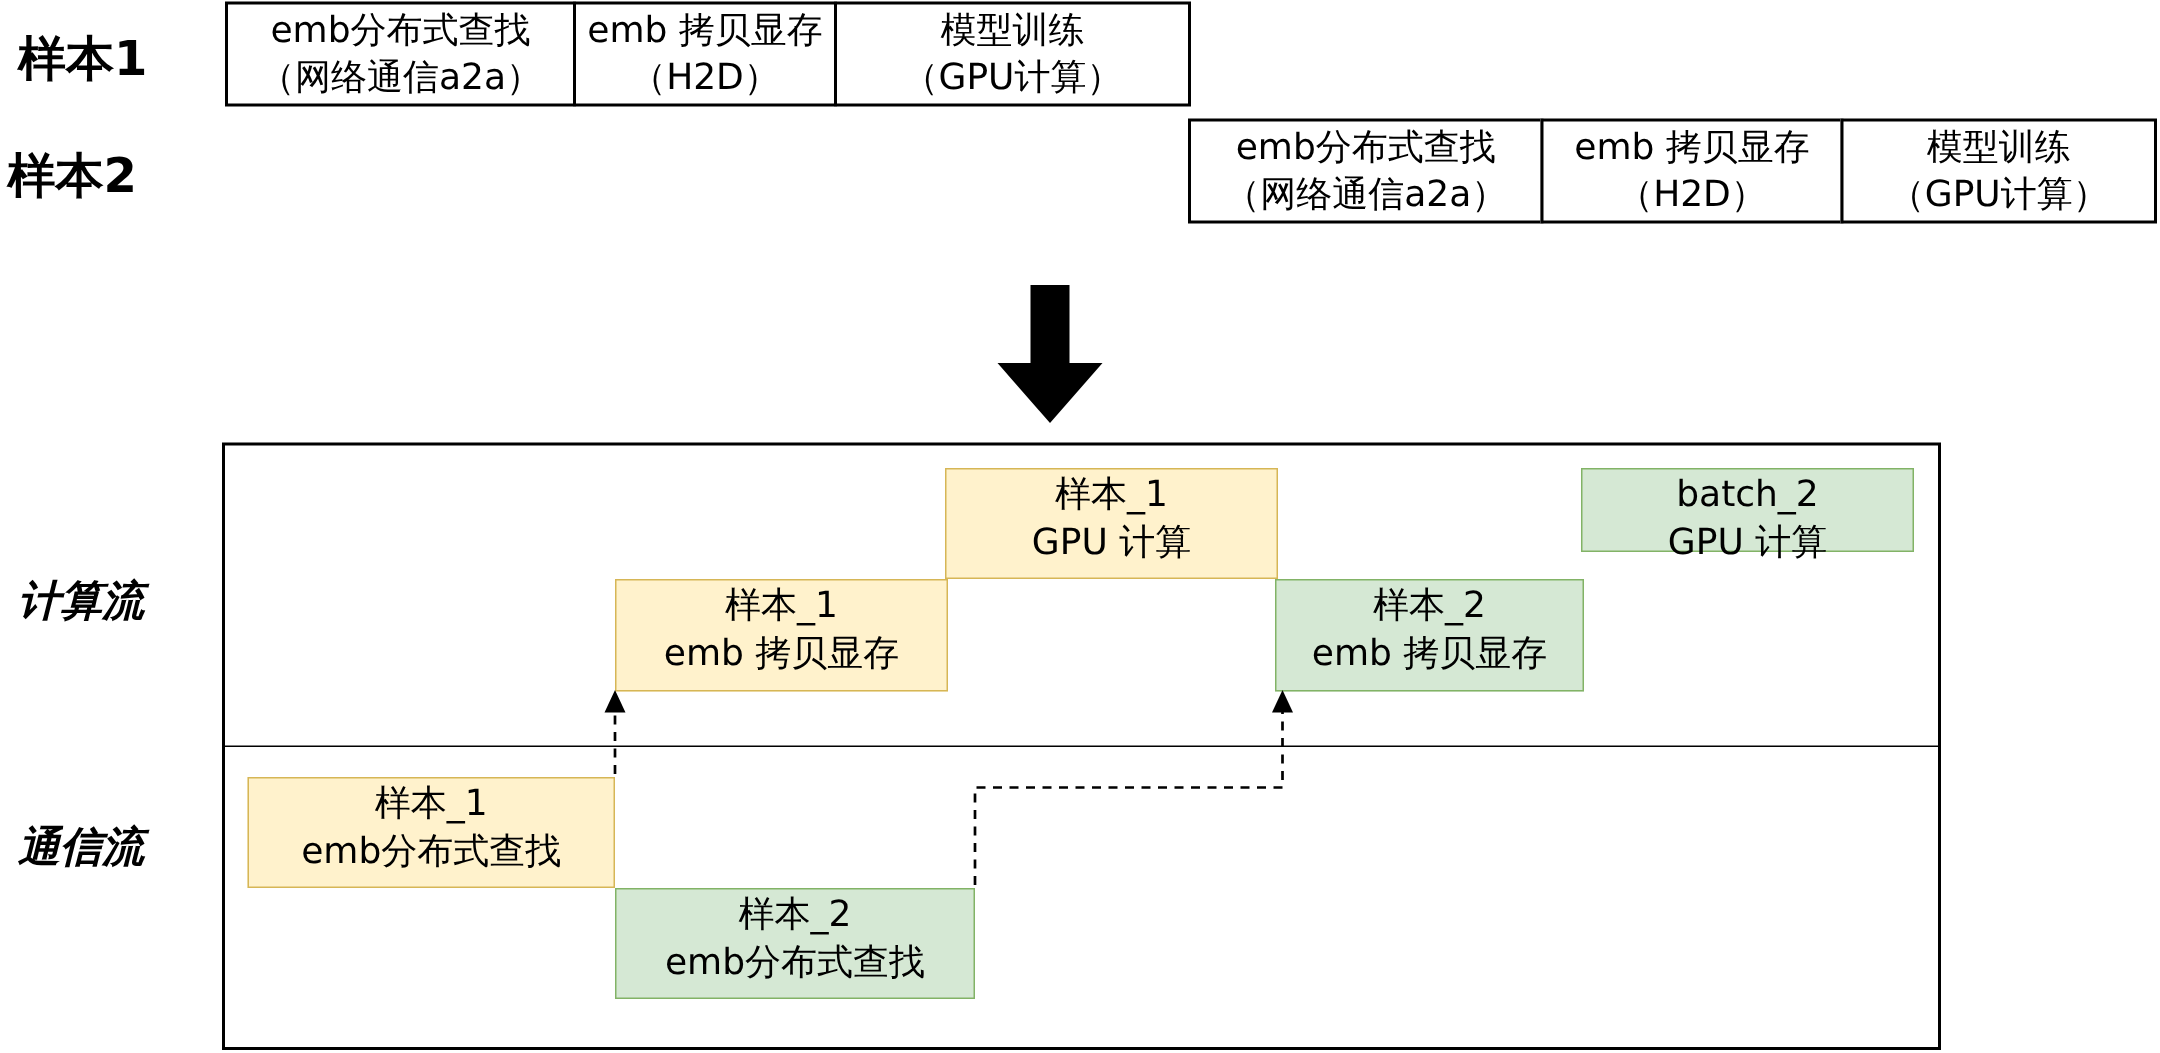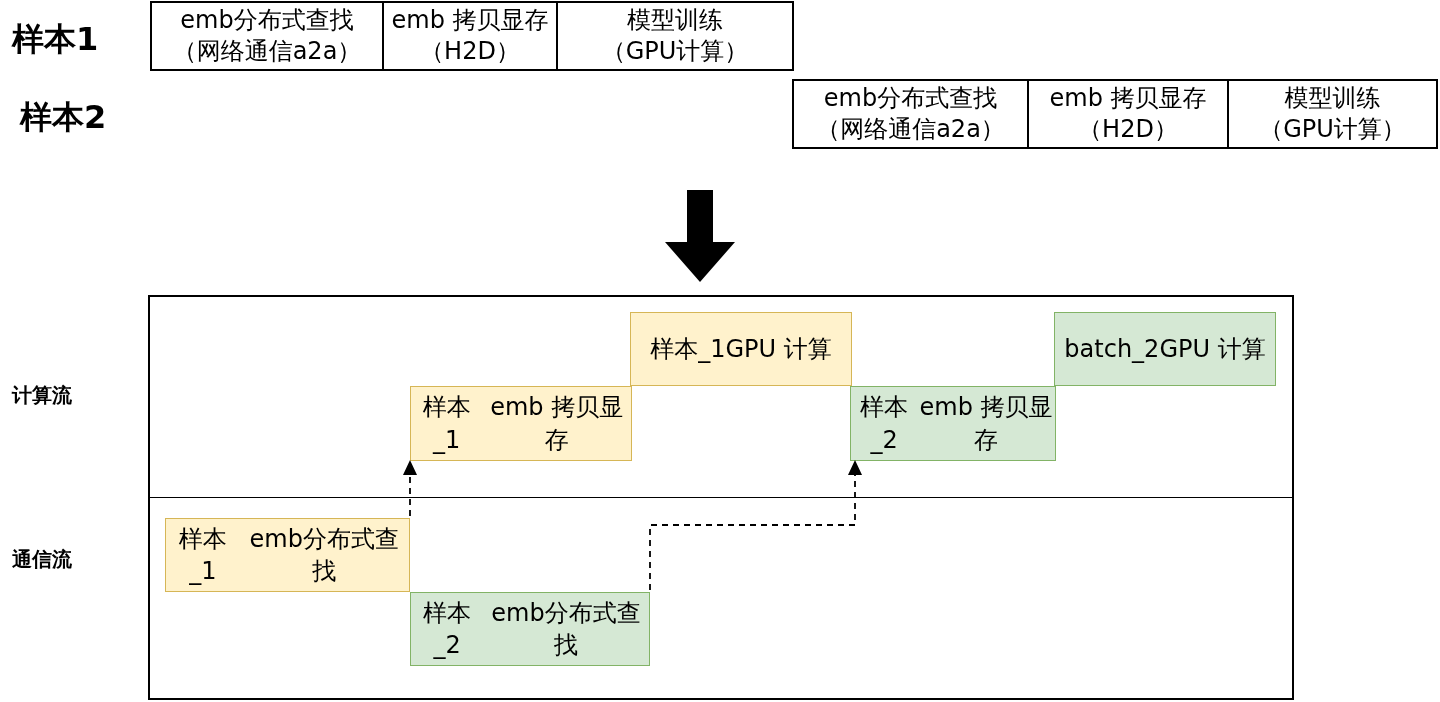--- a/index.html
+++ b/index.html
@@ -1,26 +1,26 @@
 <!DOCTYPE html>
 <html><head>
 <meta charset="utf-8">
 <style>
   html,body{margin:0;padding:0;background:#ffffff;}
   body{font-family:"DejaVu Sans","Liberation Sans",sans-serif;color:#000;}
   .canvas{position:relative;width:1440px;height:702px;background:#fff;overflow:hidden;}
 
   .row-label{position:absolute;font-size:32px;font-weight:bold;white-space:nowrap;}
-  .stream-label{position:absolute;font-size:20px;font-weight:bold;white-space:nowrap;}
+  .stream-label{position:absolute;font-size:28px;font-weight:bold;white-space:nowrap;font-style:italic;}
 
   .task-box{position:absolute;border:2px solid #000;background:#fff;
     display:flex;flex-direction:column;align-items:center;justify-content:center;
     font-size:24px;line-height:1.3;text-align:center;box-sizing:border-box;}
 
-  .block{position:absolute;display:flex;flex-direction:row;align-items:center;justify-content:center;
+  .block{position:absolute;display:flex;flex-direction:column;align-items:center;justify-content:flex-start;
     font-size:24px;line-height:1.35;text-align:center;box-sizing:border-box;}
   .block.yellow{background:#FFF2CC;border:1.5px solid #D6B656;}
   .block.green{background:#D5E8D4;border:1.5px solid #82B366;}
 
   .big-rect{position:absolute;left:148px;top:295px;width:1146px;height:405px;
     border:2px solid #000;box-sizing:border-box;background:#fff;}
   .lane-divider{position:absolute;left:150px;top:497px;width:1142px;height:0;
     border-top:1.5px solid #000;}
 
   .down-arrow-shaft{position:absolute;left:687px;top:190px;width:26px;height:54px;background:#000;}
@@ -42,21 +42,21 @@
   </div>
   <div class="task-box" style="left:382px;top:1px;width:176px;height:70px;">
     <span>emb 拷贝显存</span>
     <span>（H2D）</span>
   </div>
   <div class="task-box" style="left:556px;top:1px;width:238px;height:70px;">
     <span>模型训练</span>
     <span>（GPU计算）</span>
   </div>
 
-  <div class="row-label" style="left:20px;top:96px;">样本2</div>
+  <div class="row-label" style="left:5px;top:96px;">样本2</div>
 
   <div class="task-box" style="left:792px;top:79px;width:237px;height:70px;">
     <span>emb分布式查找</span>
     <span>（网络通信a2a）</span>
   </div>
   <div class="task-box" style="left:1027px;top:79px;width:202px;height:70px;">
     <span>emb 拷贝显存</span>
     <span>（H2D）</span>
   </div>
   <div class="task-box" style="left:1227px;top:79px;width:211px;height:70px;">
@@ -78,21 +78,21 @@
     <span>emb 拷贝显存</span>
   </div>
   <div class="block yellow" style="left:630px;top:312px;width:222px;height:74px;">
     <span>样本_1</span>
     <span>GPU 计算</span>
   </div>
   <div class="block green" style="left:850px;top:386px;width:206px;height:75px;">
     <span>样本_2</span>
     <span>emb 拷贝显存</span>
   </div>
-  <div class="block green" style="left:1054px;top:312px;width:222px;height:74px;">
+  <div class="block green" style="left:1054px;top:312px;width:222px;height:56px;">
     <span>batch_2</span>
     <span>GPU 计算</span>
   </div>
 
   <div class="block yellow" style="left:165px;top:518px;width:245px;height:74px;">
     <span>样本_1</span>
     <span>emb分布式查找</span>
   </div>
   <div class="block green" style="left:410px;top:592px;width:240px;height:74px;">
     <span>样本_2</span>

